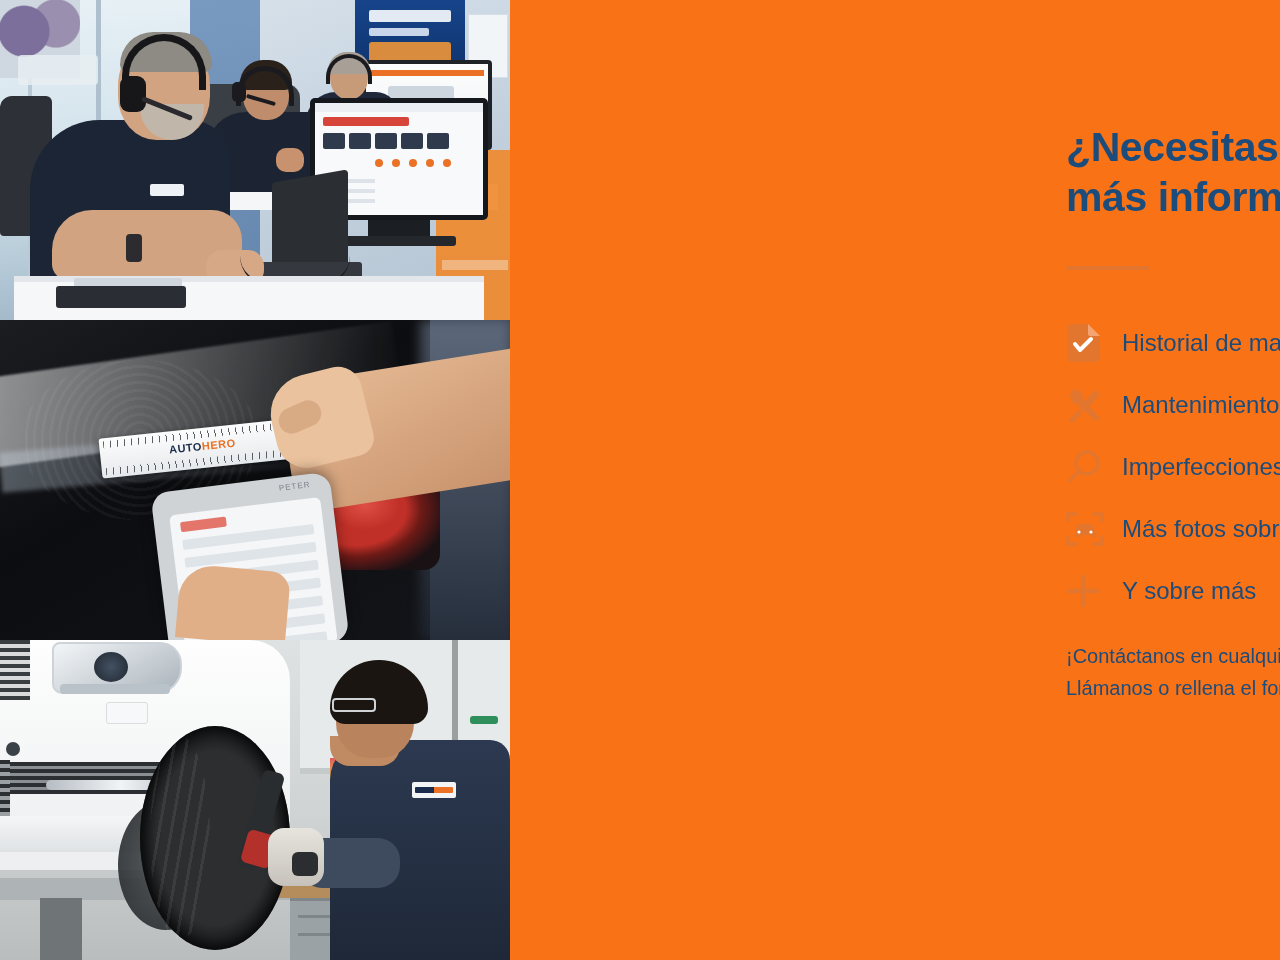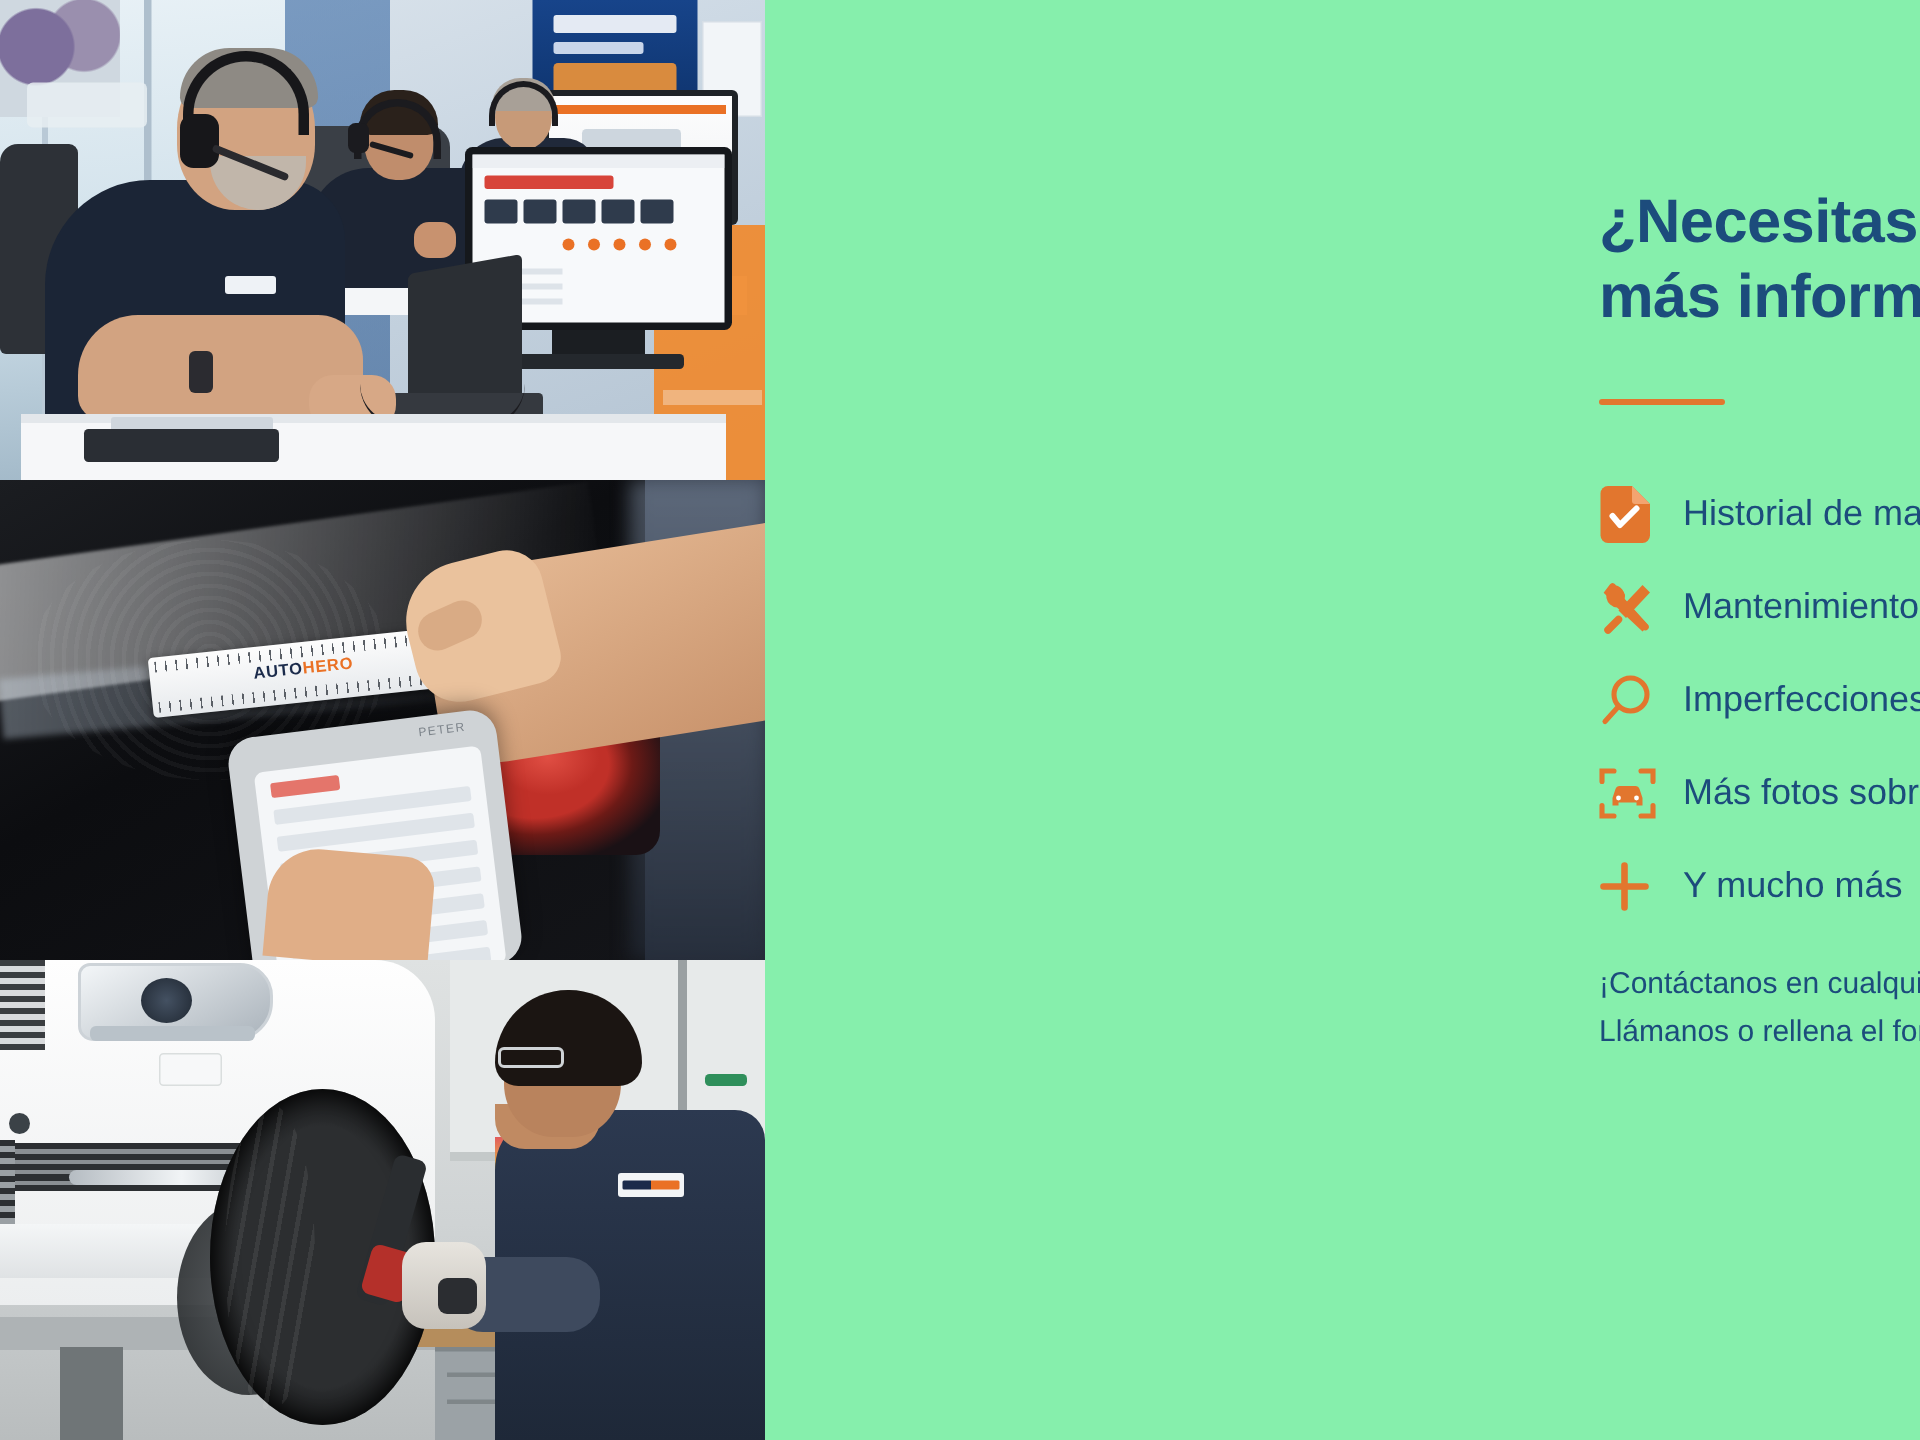--- a/index.html
+++ b/index.html
@@ -140,21 +140,21 @@
   .p3 .head3{position:absolute;left:336px;top:34px;width:78px;height:84px;background:#b9835d;border-radius:46% 46% 42% 42%;}
   .p3 .hair3{position:absolute;left:330px;top:20px;width:98px;height:64px;background:#1b1512;border-radius:50px 50px 16px 16px;}
   .p3 .glasses{position:absolute;left:332px;top:58px;width:44px;height:14px;border:2px solid #cfd3d6;border-radius:4px;}
   .p3 .bench{position:absolute;left:270px;top:242px;width:240px;height:16px;background:#b08а5e;background:#b58d5c;}
   .p3 .cabinet{position:absolute;left:290px;top:258px;width:120px;height:62px;background:#9ba2a6;border-top:3px solid #7f8689;}
   .p3 .cabinet:after{content:"";position:absolute;left:8px;top:14px;width:104px;height:3px;background:#7f8689;box-shadow:0 18px 0 #7f8689;}
   .p3 .colorchart{position:absolute;left:330px;top:118px;width:18px;height:50px;background:linear-gradient(180deg,#e14b4b,#e8a33c,#58b35a,#4a7fd0);opacity:.9;}
   .p3 .yellowbox{position:absolute;left:486px;top:140px;width:18px;height:42px;background:#e8c23a;border-radius:2px;}
 
   
-  .content { position: relative; flex: 1; height: 960px; background: #86efac; }
+  .content { position: relative; flex: 1; height: 960px; background: #f97316; }
 
   .heading { position:absolute; left:556px; top:122px; width:430px;
     font-size:41px; line-height:1.22; font-weight:bold; color:#1c4c7c; letter-spacing:-.4px; }
   .heading span{display:block;}
   .divider { position:absolute; left:556px; top:266px; width:84px; height:4px; background:#e2762e; border-radius:2px; }
 
   .features { position:absolute; left:556px; top:312px; width:520px; }
   .feature { display:flex; align-items:center; height:62px; }
   .feature .ficon { width:56px; flex:none; display:flex; align-items:center; justify-content:flex-start; }
   .feature .flabel { font-size:24px; color:#1c4c7c; }
@@ -374,21 +374,21 @@
         </span>
         <span class="flabel">Más fotos sobre el coche</span>
       </div>
 
       <div class="feature">
         <span class="ficon">
           <svg width="34" height="34" viewBox="0 0 34 34">
             <path d="M17 3v28M3 17h28" stroke="#e2762e" stroke-width="4.4" stroke-linecap="round"></path>
           </svg>
         </span>
-        <span class="flabel">Y mucho más</span>
+        <span class="flabel">Y sobre más</span>
       </div>
     </div>
 
     <div class="contact">
       <div>¡Contáctanos en cualquier momento para más información!</div>
       <div>Llámanos o rellena el formulario de contacto.</div>
     </div>
 
   </div>
 </div>

